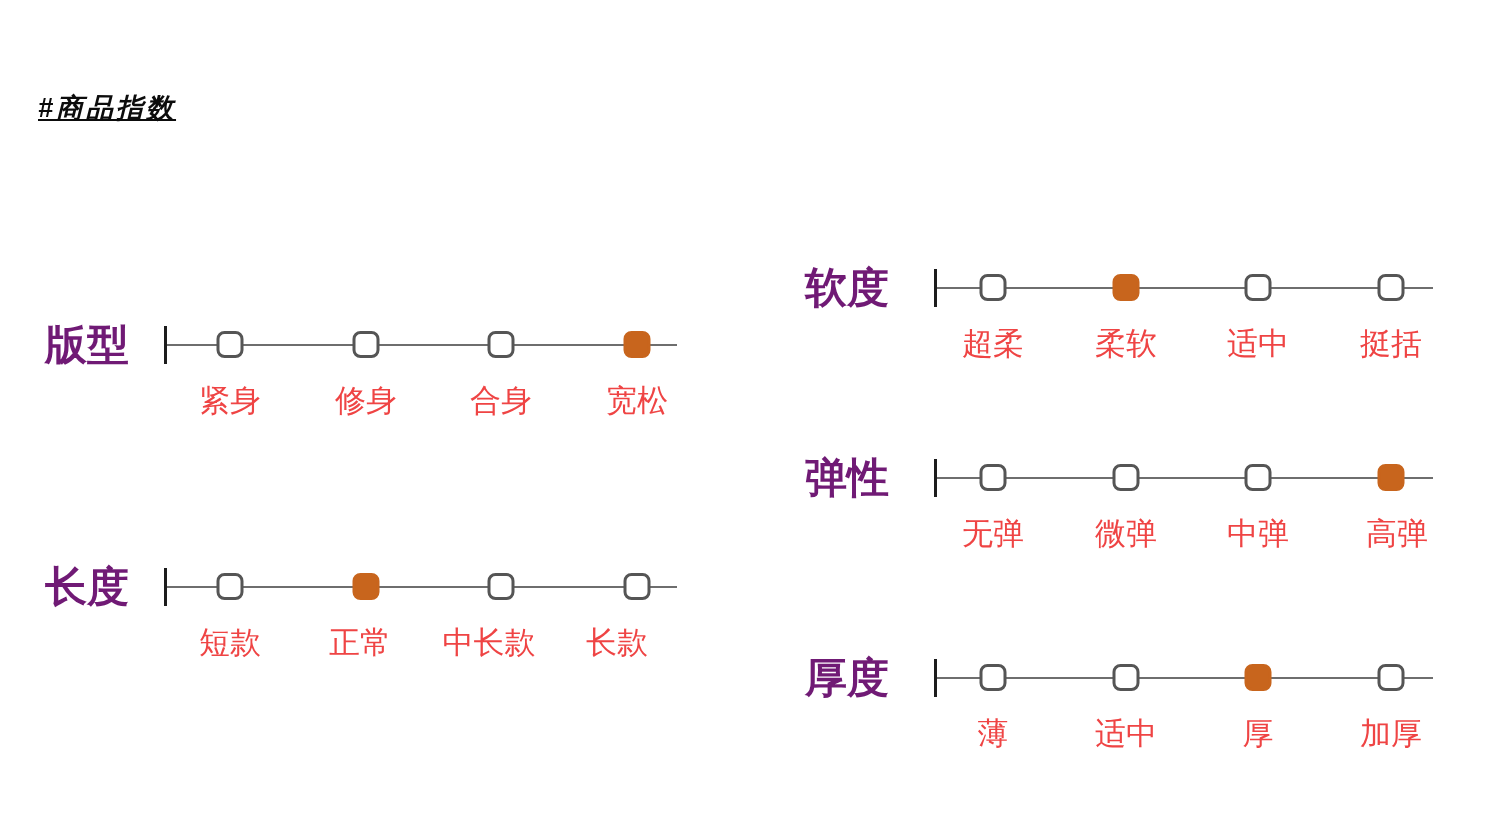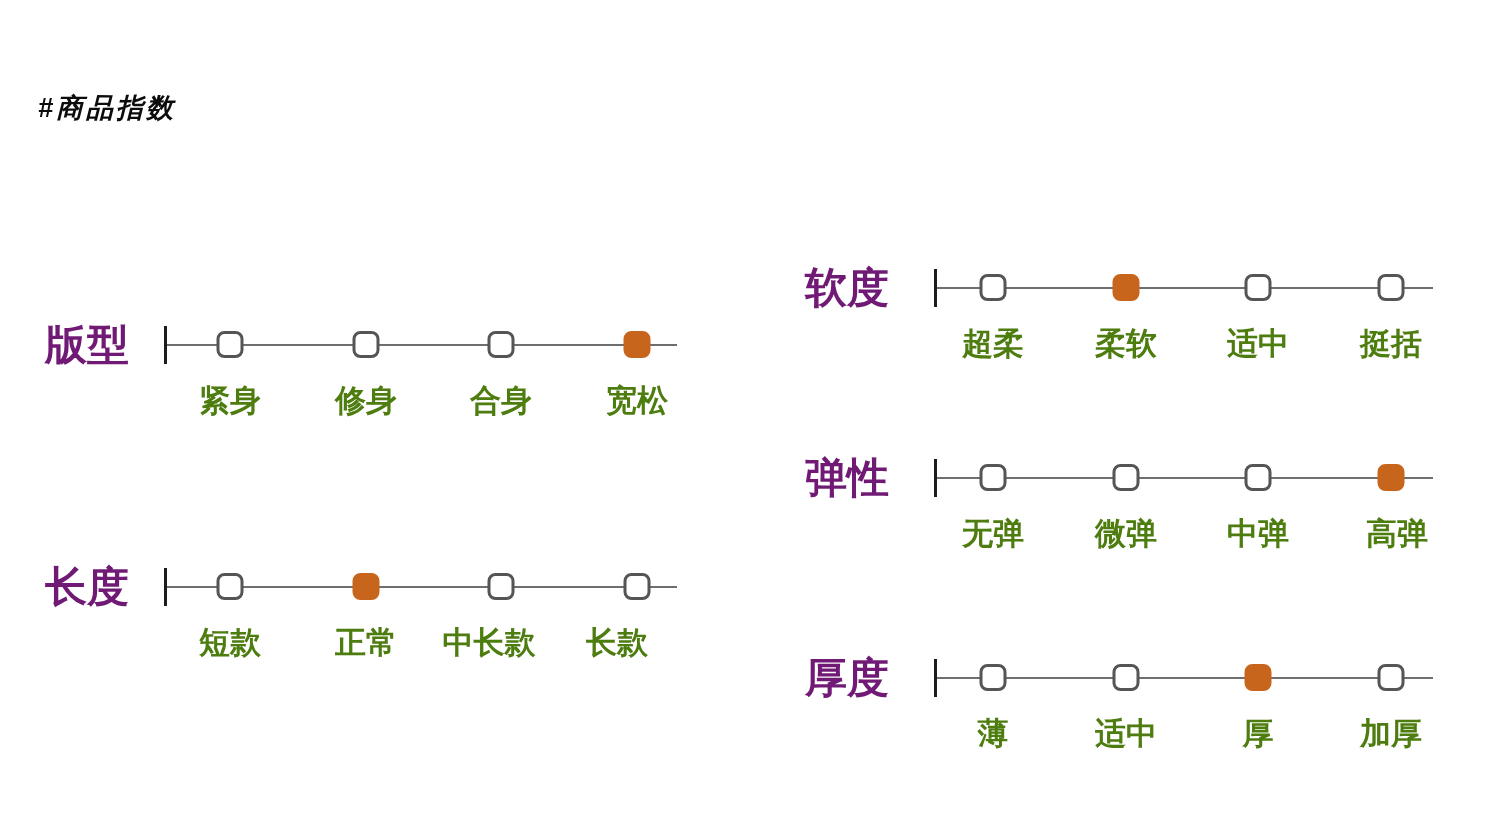--- a/index.html
+++ b/index.html
@@ -22,20 +22,21 @@
     letter-spacing: 0.5px;
     line-height: 1.1;
   }
   .page-subtitle {
     margin-top: 14px;
     font-size: 27px;
     font-weight: 700;
     font-style: italic;
     color: #0c0c0c;
     letter-spacing: 3px;
+    text-decoration: underline;
   }
 
   
   .scale-row { position: absolute; height: 110px; }
   .scale-label {
     position: absolute;
     left: 0; top: 0;
     height: 60px;
     line-height: 60px;
     font-size: 42px;
@@ -67,22 +68,22 @@
   }
   .marker.selected {
     background: var(--accent, #C8651D);
     border-color: var(--accent, #C8651D);
   }
   .option-label {
     position: absolute;
     top: 36px;
     transform: translateX(-50%);
     font-size: 31px;
-    font-weight: 700;
-    color: #4d7c0f;
+    font-weight: 400;
+    color: #ef4444;
     white-space: nowrap;
     text-align: center;
     line-height: 40px;
   }
 </style>
 </head>
 <body>
 
 <div class="header">
   <div class="page-subtitle">#商品指数</div>
@@ -107,21 +108,21 @@
 <div class="scale-row" style="left:45px; top:557px;">
   <div class="scale-label">长度</div>
   <div class="track" style="left:120px; width:512px;">
     <div class="track-line"></div>
     <div class="track-tick"></div>
     <div class="marker" style="left:65px"></div>
     <div class="marker selected" style="left:201px"></div>
     <div class="marker" style="left:336px"></div>
     <div class="marker" style="left:472px"></div>
     <div class="option-label" style="left:65px">短款</div>
-    <div class="option-label" style="left:201px">正常</div>
+    <div class="option-label" style="left:195px">正常</div>
     <div class="option-label" style="left:324px">中长款</div>
     <div class="option-label" style="left:452px">长款</div>
   </div>
 </div>
 
 <div class="scale-row" style="left:805px; top:258px;">
   <div class="scale-label">软度</div>
   <div class="track" style="left:130px; width:498px;">
     <div class="track-line"></div>
     <div class="track-tick"></div>

